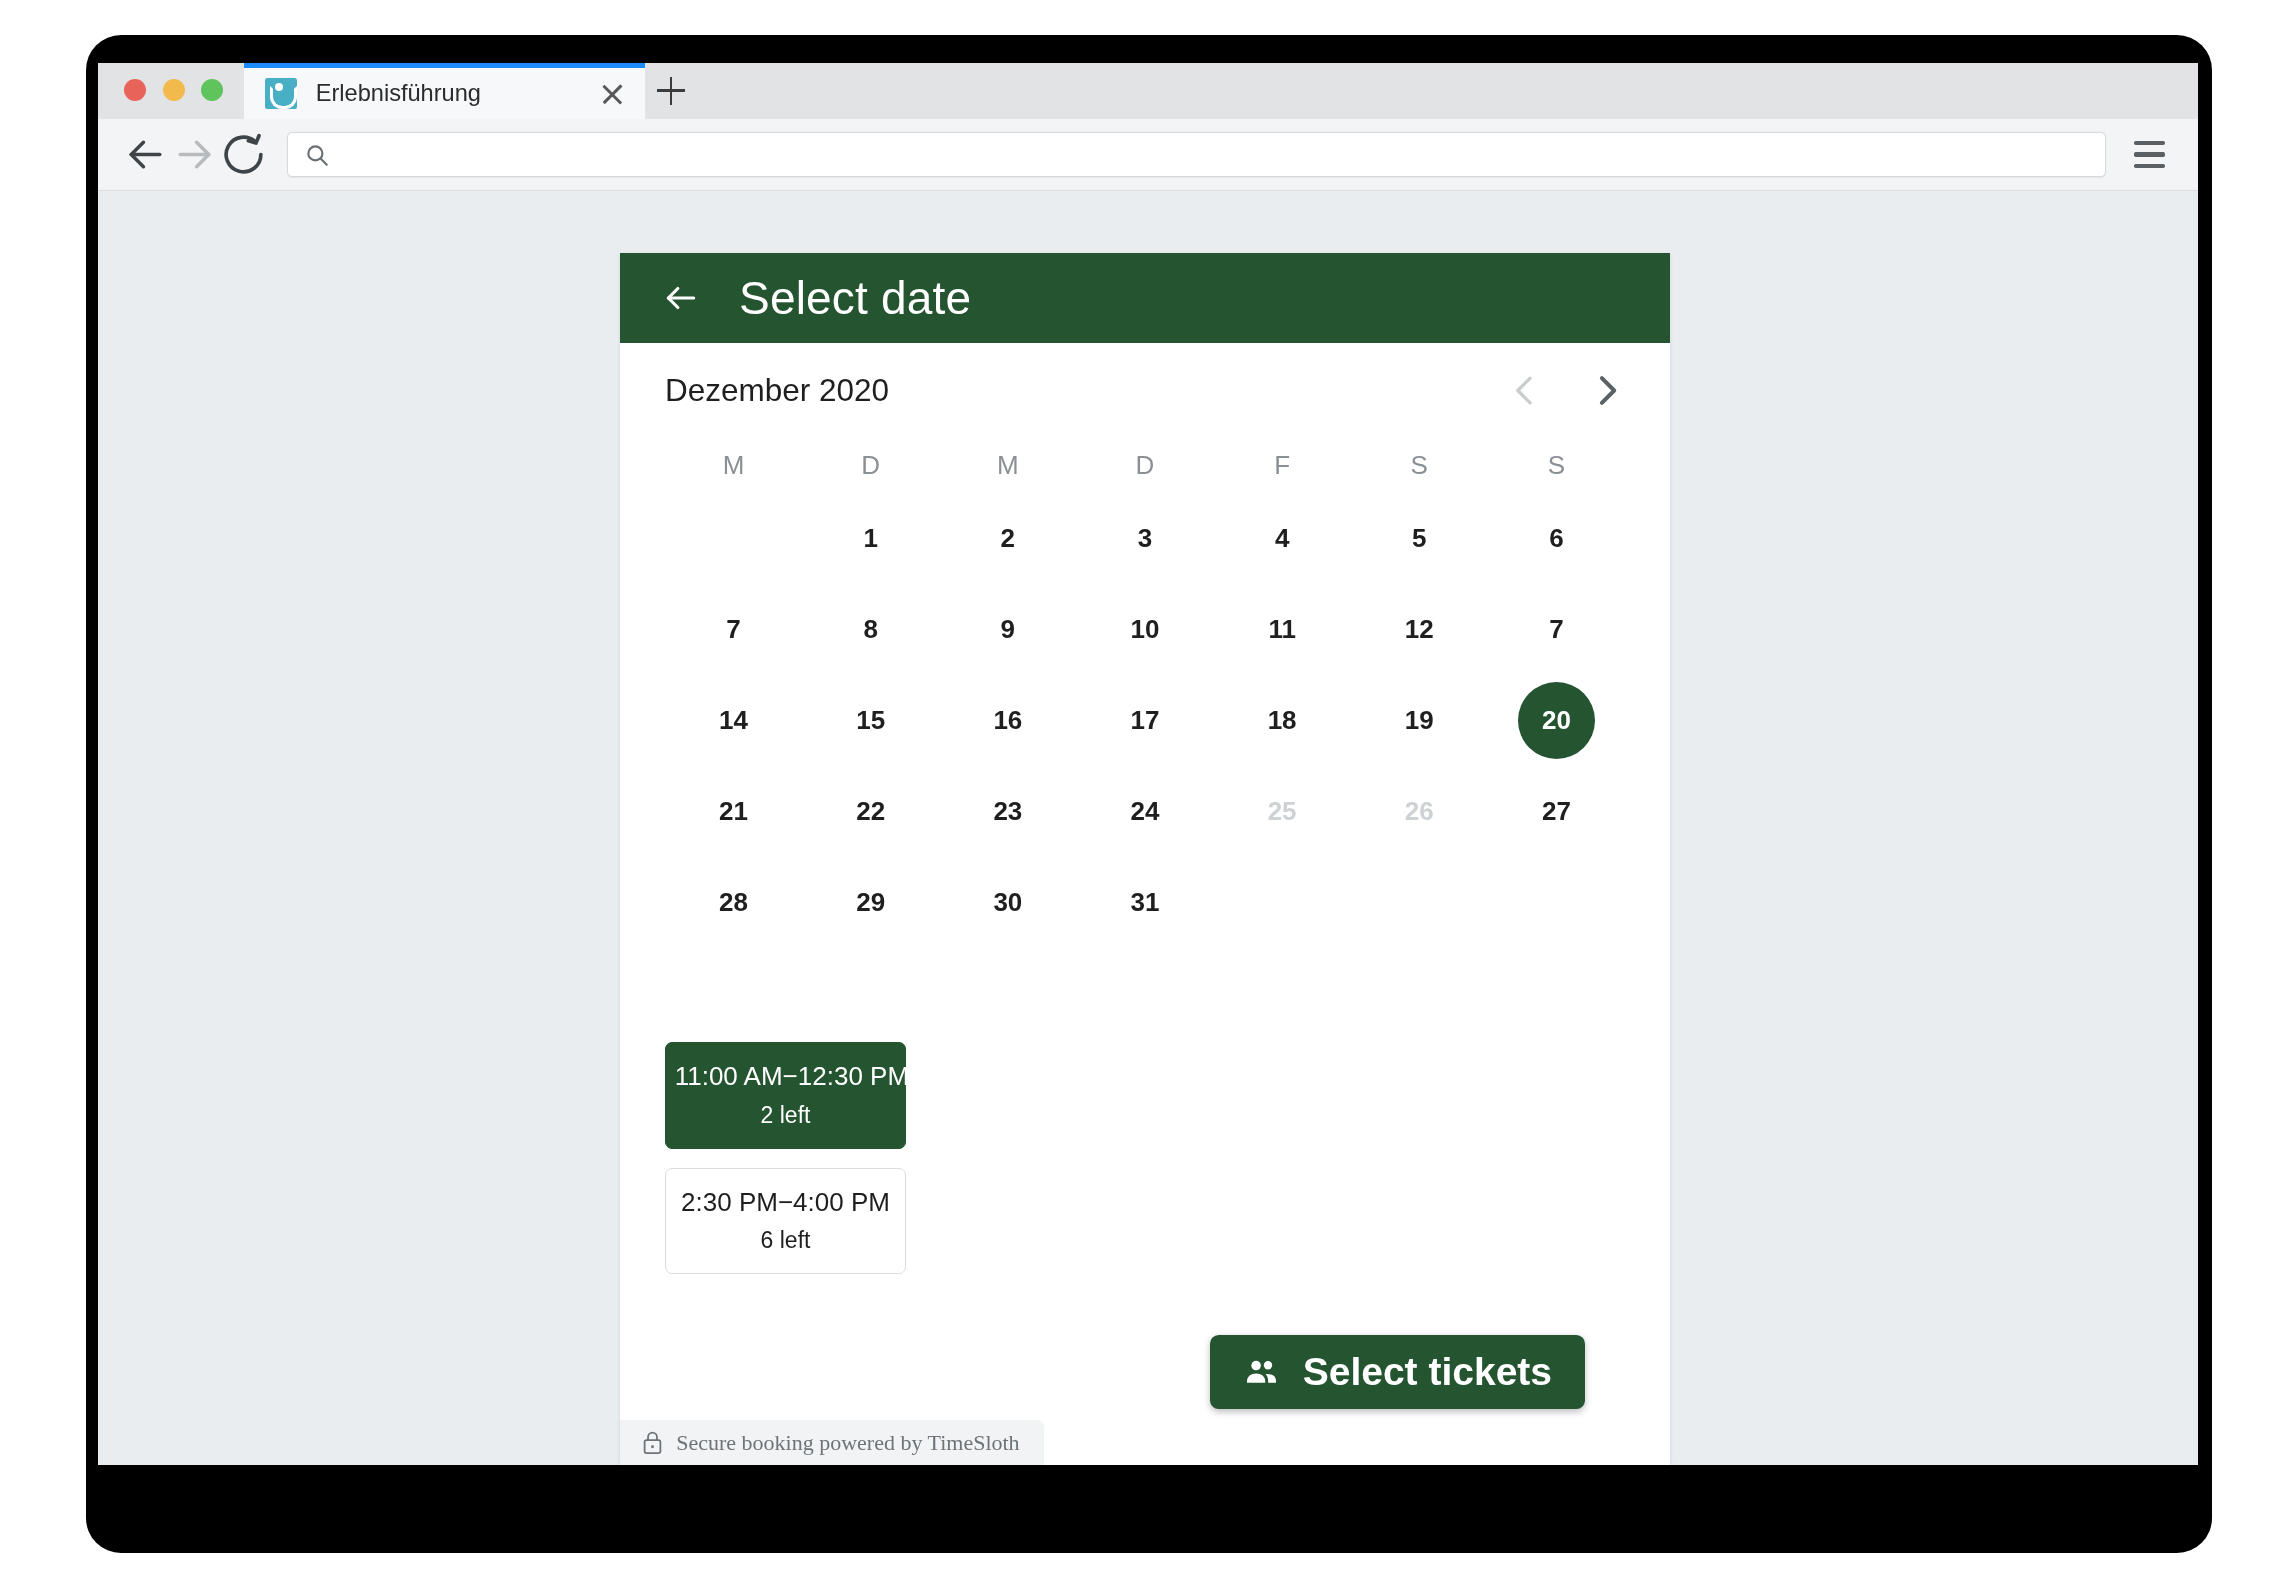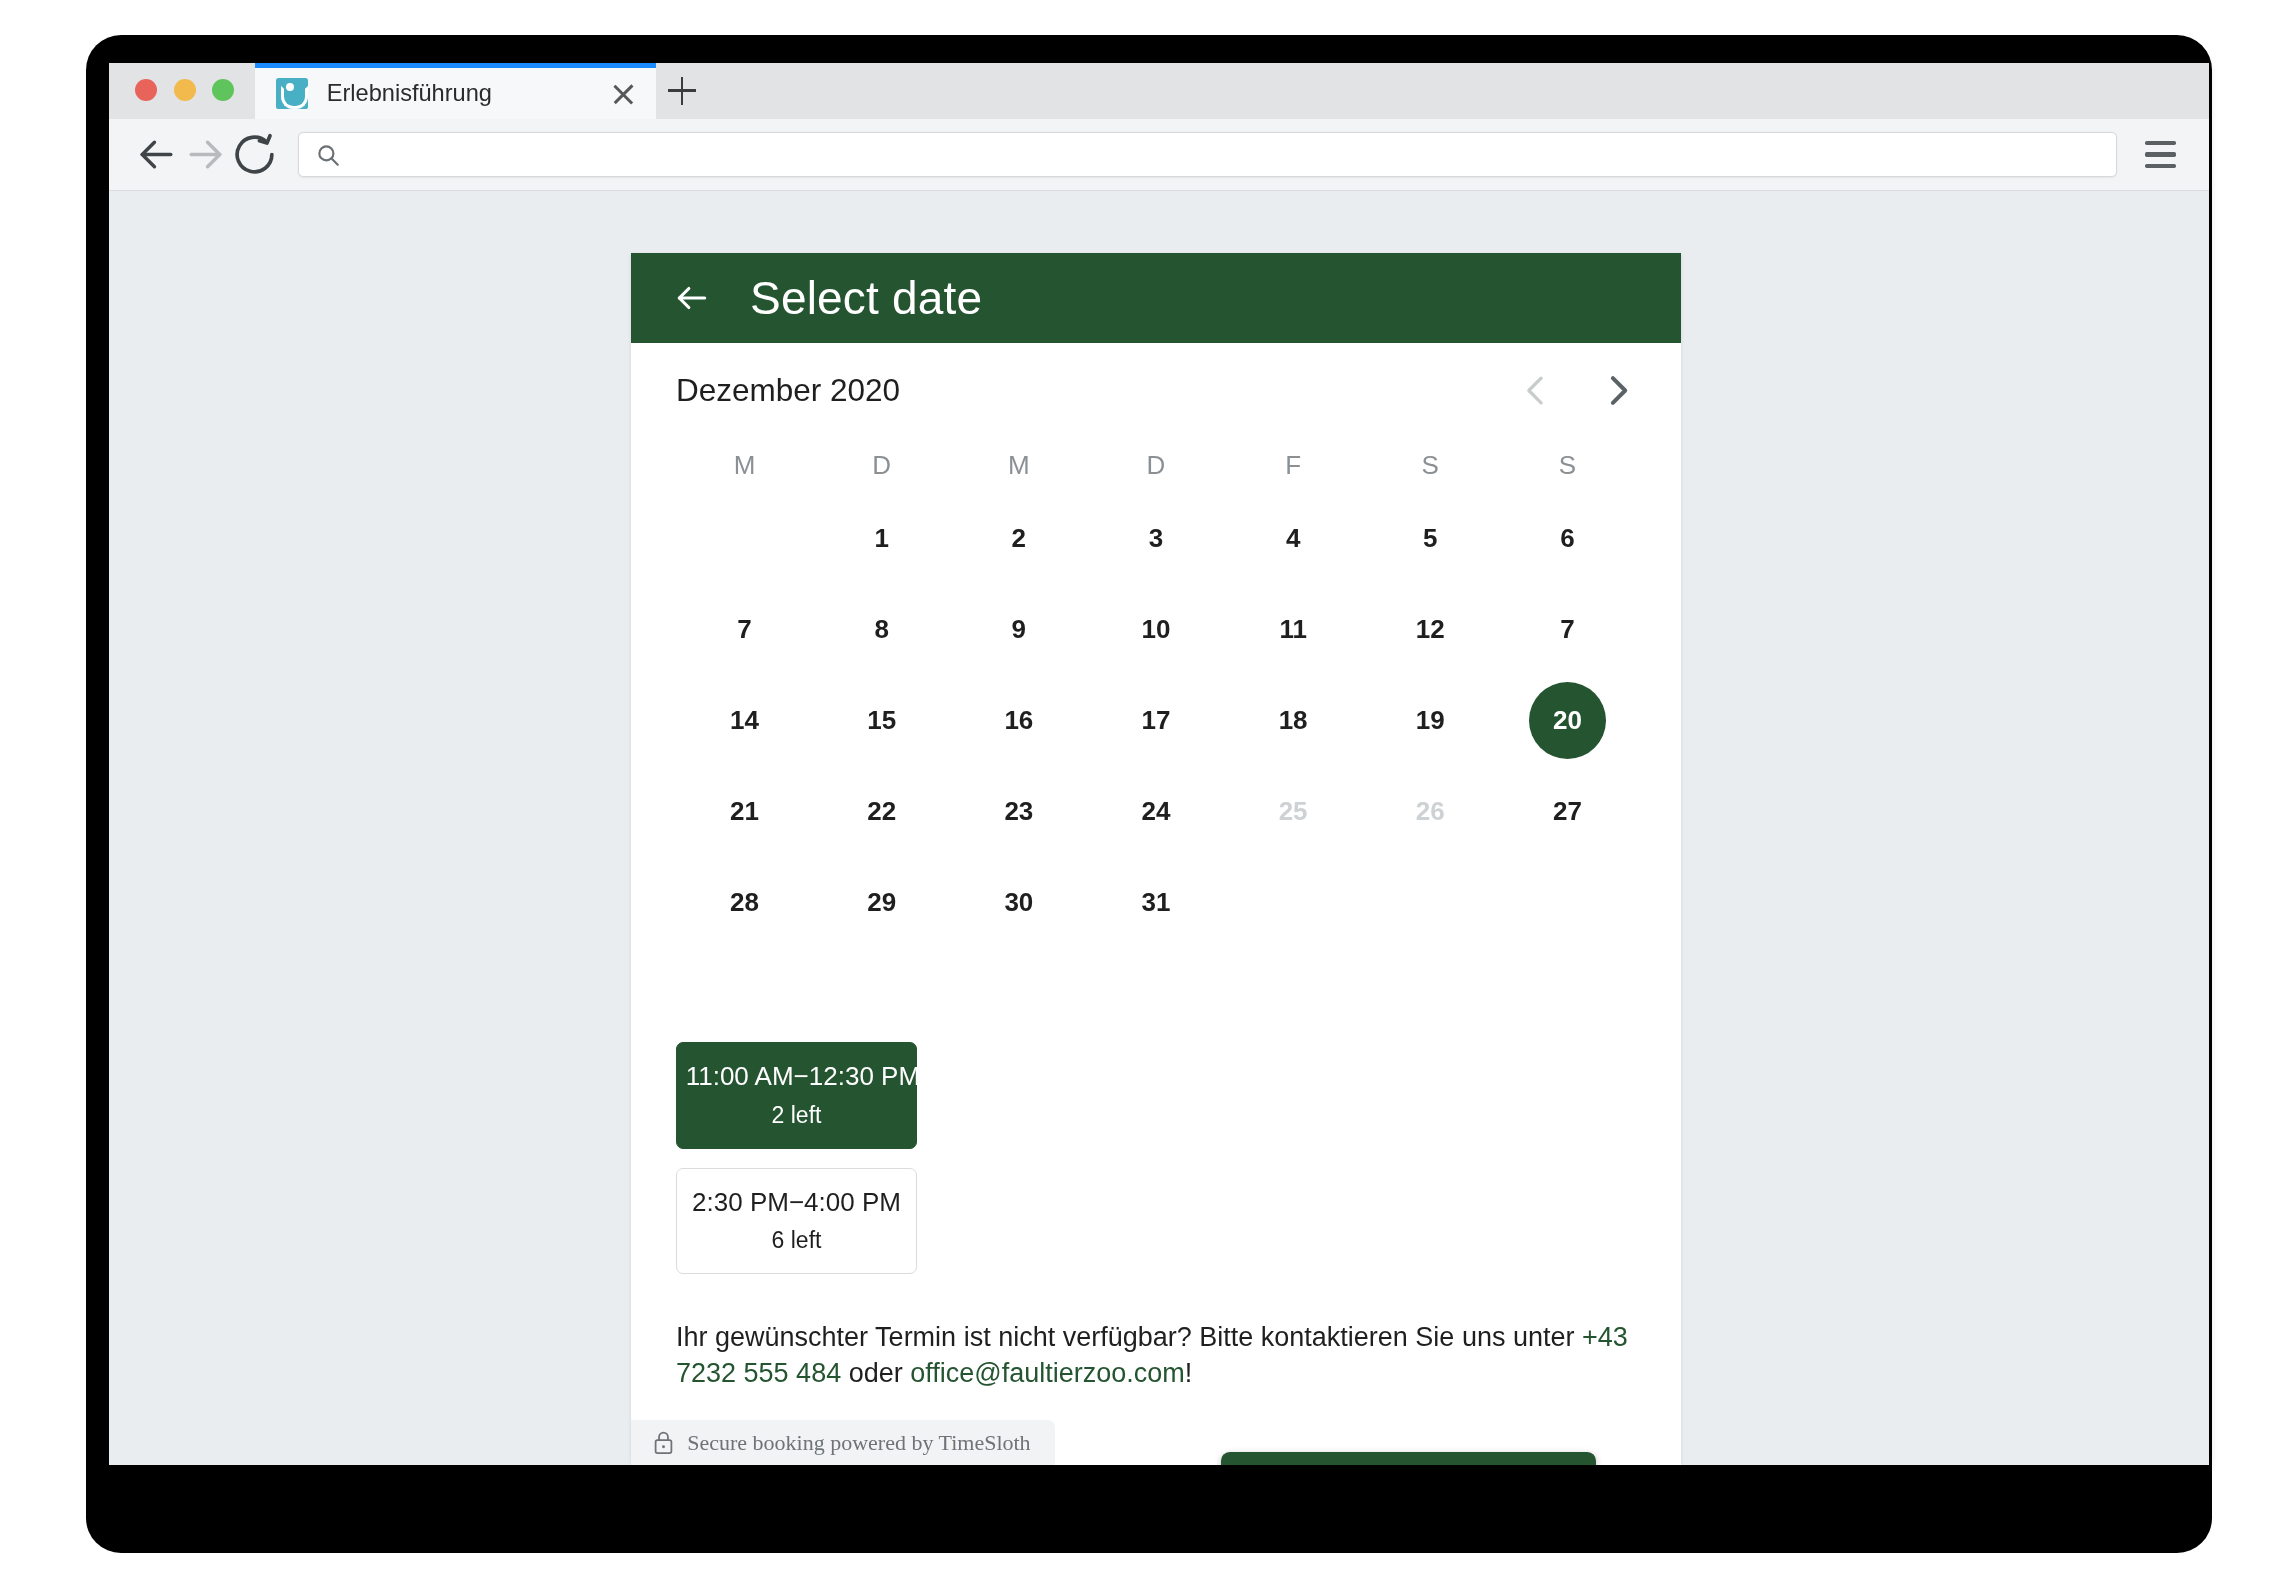--- a/index.html
+++ b/index.html
@@ -25,21 +25,21 @@
     top: 35px;
     width: 2126px;
     height: 1518px;
     background: #000000;
     border-radius: 35px;
   }
 
   
   .browser {
     position: absolute;
-    left: 109px;
+    left: 98px;
     top: 63px;
     width: 2100px;
     height: 1402px;
     background: #f3f4f5;
     overflow: hidden;
     box-shadow: 0 1.7px 8.7px rgba(0,0,0,.18);
   }
 
   
   .tabstrip {
@@ -581,21 +581,20 @@
               <div class="slot active">
                 <div class="slot-time">11:00 AM−12:30 PM</div>
                 <div class="slot-left">2 left</div>
               </div>
               <div class="slot">
                 <div class="slot-time">2:30 PM−4:00 PM</div>
                 <div class="slot-left">6 left</div>
               </div>
             </div>
 
-          <p class="note"><span>Ihr gewünschter Termin ist nicht verfügbar? Bitte kontaktieren Sie uns unter </span><a href="#">+43 7232 555 484</a><span> oder </span><a href="#">office@faultierzoo.com</a><span>!</span></p>
 
           <div class="cta-row">
             <button class="cta">
               <span class="cta-icon">
                 <svg viewBox="0 0 24 24" width="37" height="37" fill="#ffffff">
                   <circle cx="8.5" cy="7.5" r="3.1"></circle>
                   <circle cx="16.2" cy="7.3" r="2.7"></circle>
                   <path d="M2.6 17.6c0-3.1 2.6-5 5.9-5s5.9 1.9 5.9 5v1.1H2.6z"></path>
                   <path d="M15.1 12.9c2.9.2 6.3.7 6.3 4.7v1.1h-5.1v-1.3c0-1.8-.6-3.3-1.6-4.3z"></path>
                 </svg>

